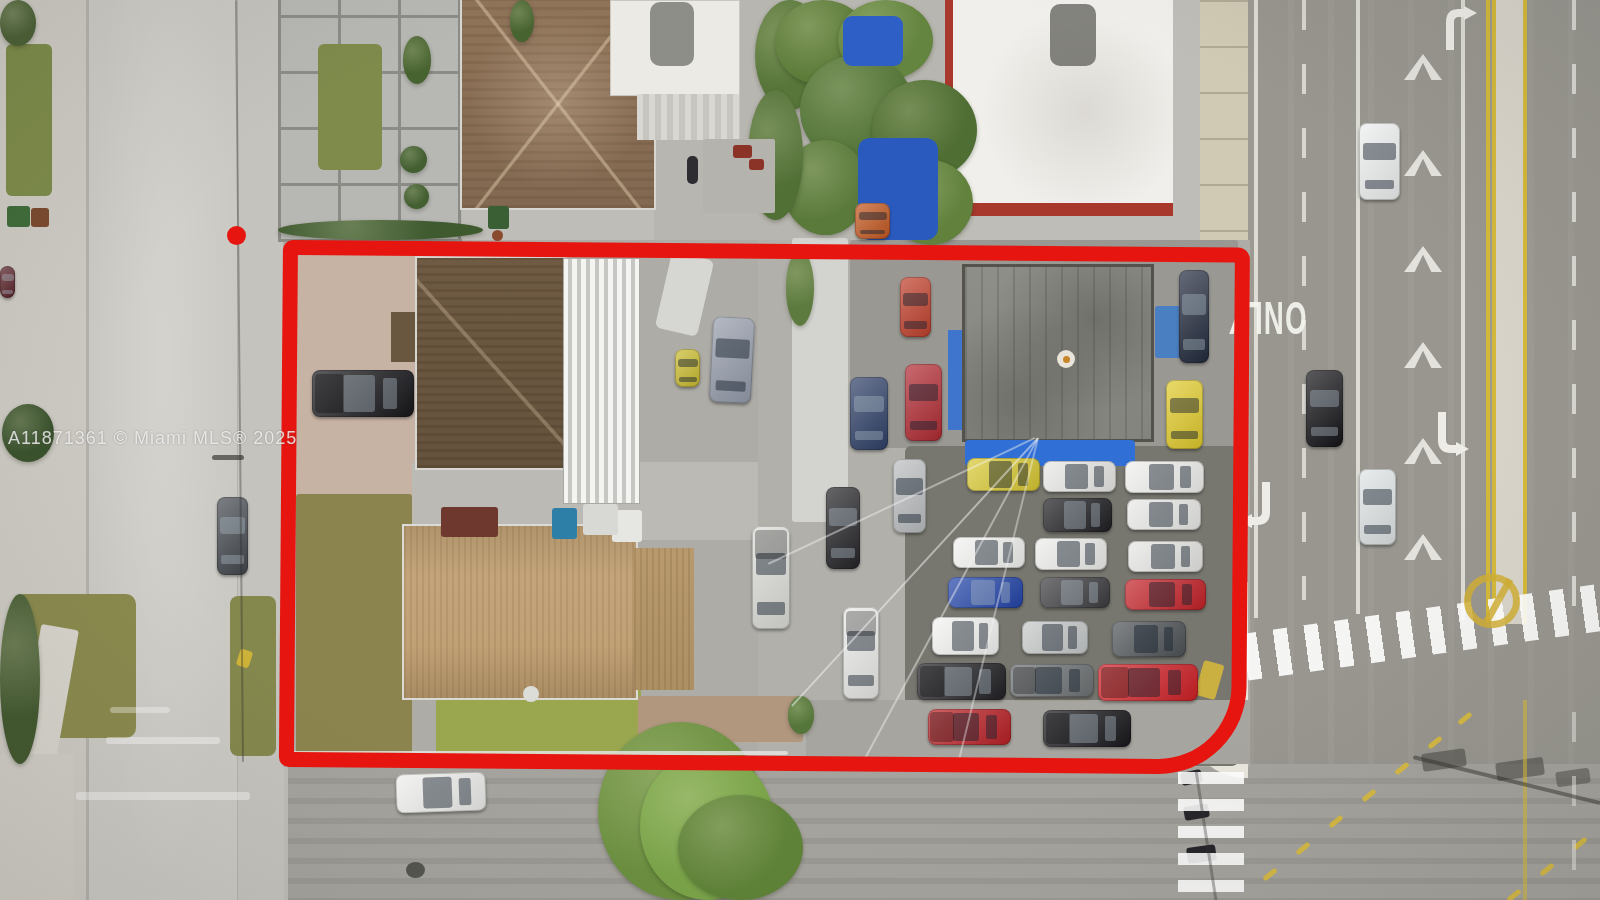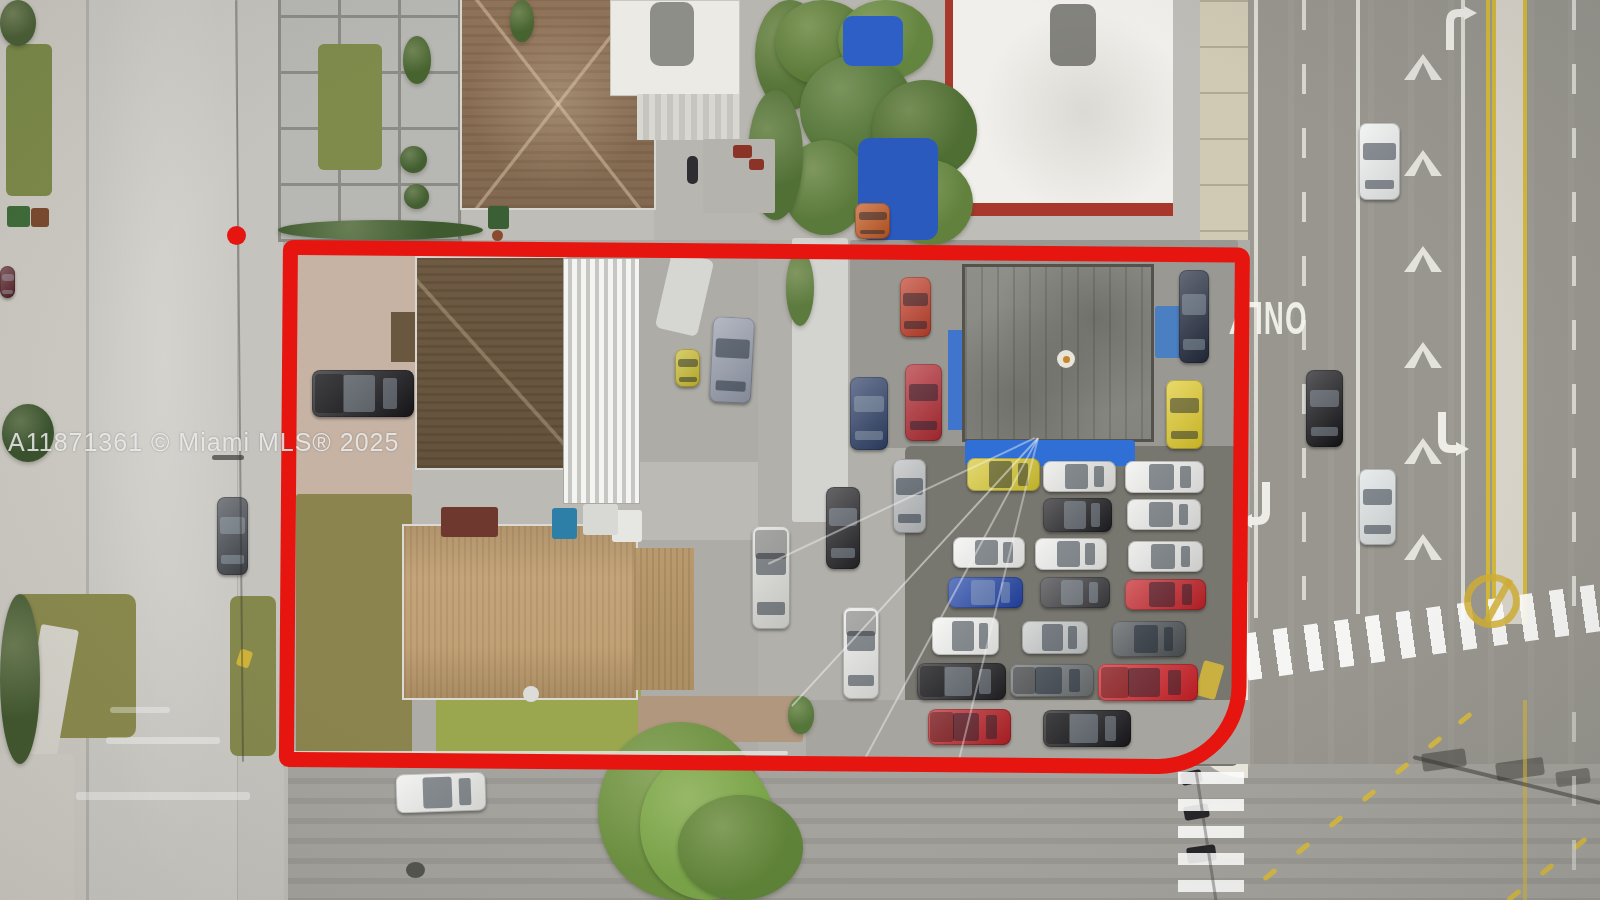--- a/index.html
+++ b/index.html
@@ -88,21 +88,21 @@
     transform:rotate(180deg) scaleX(.6);color:rgba(245,245,240,.92);font-size:46px;font-weight:bold;letter-spacing:2px;}
   [data-name="rr-oval-marking"]{left:1464px;top:574px;width:56px;height:54px;border:7px solid rgba(208,174,53,.85);border-radius:28px;transform:rotate(-6deg);}
   [data-name="rr-oval-slash"]{left:24px;top:-4px;width:7px;height:48px;background:rgba(208,174,53,.85);transform:rotate(35deg);}
   .arrow-svg{overflow:visible;}
 
   
   [data-name="boundary-outline"]{left:283px;top:240px;width:967px;height:527px;
     border:15px solid #e6150f;border-radius:10px 12px 88px 10px;z-index:20;
     transform:rotate(.45deg);transform-origin:left top;}
   [data-name="boundary-dot"]{left:227px;top:226px;width:19px;height:19px;border-radius:50%;background:#e6150f;z-index:20;}
-  [data-name="watermark"]{left:8px;top:428px;z-index:22;font-size:25px;font-weight:500;letter-spacing:1px;
+  [data-name="watermark"]{left:8px;top:428px;z-index:22;font-size:18px;font-weight:500;letter-spacing:1px;
     color:rgba(250,250,250,.78);text-shadow:0 0 2px rgba(80,80,80,.5);white-space:nowrap;}
   [data-name="vignette"]{left:0;top:0;width:1600px;height:900px;z-index:15;pointer-events:none;
     background:radial-gradient(ellipse at 50% 45%,transparent 60%,rgba(40,40,40,.10));}
 
   .layer{left:0;top:0;width:1600px;height:900px;}
 </style>
 </head>
 <body>
 
 <div id="scene" data-name="aerial-photo">

